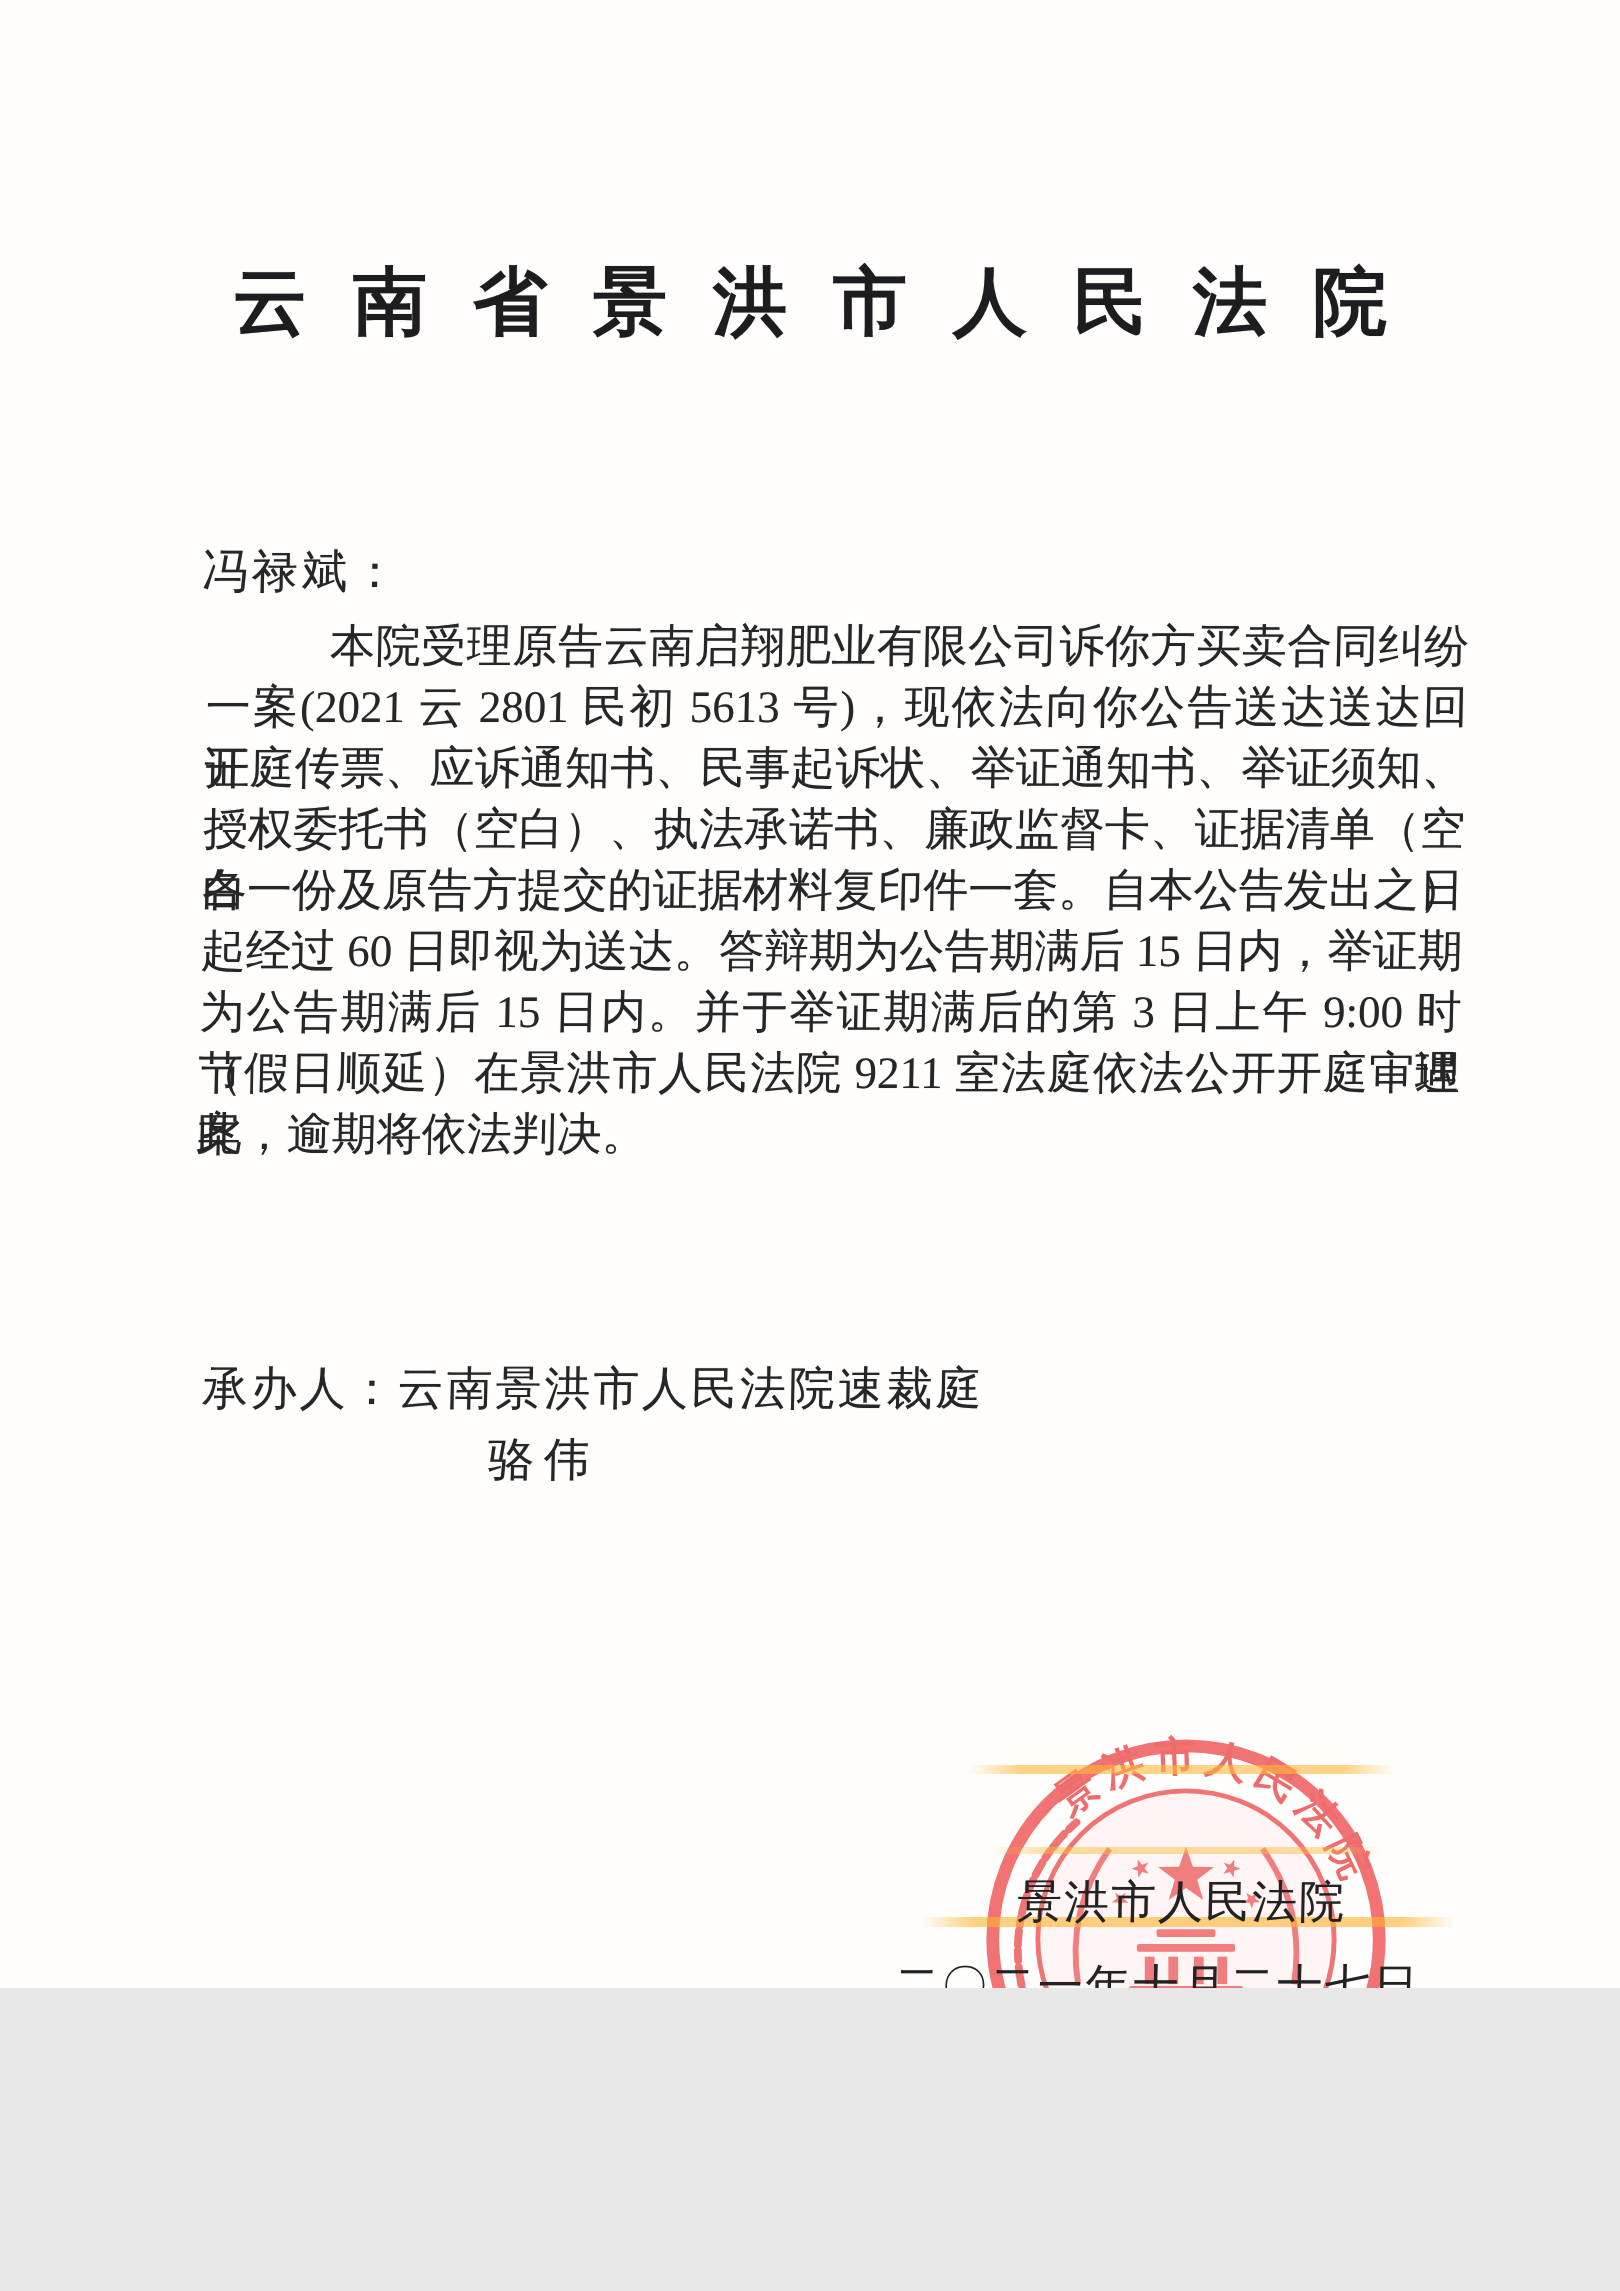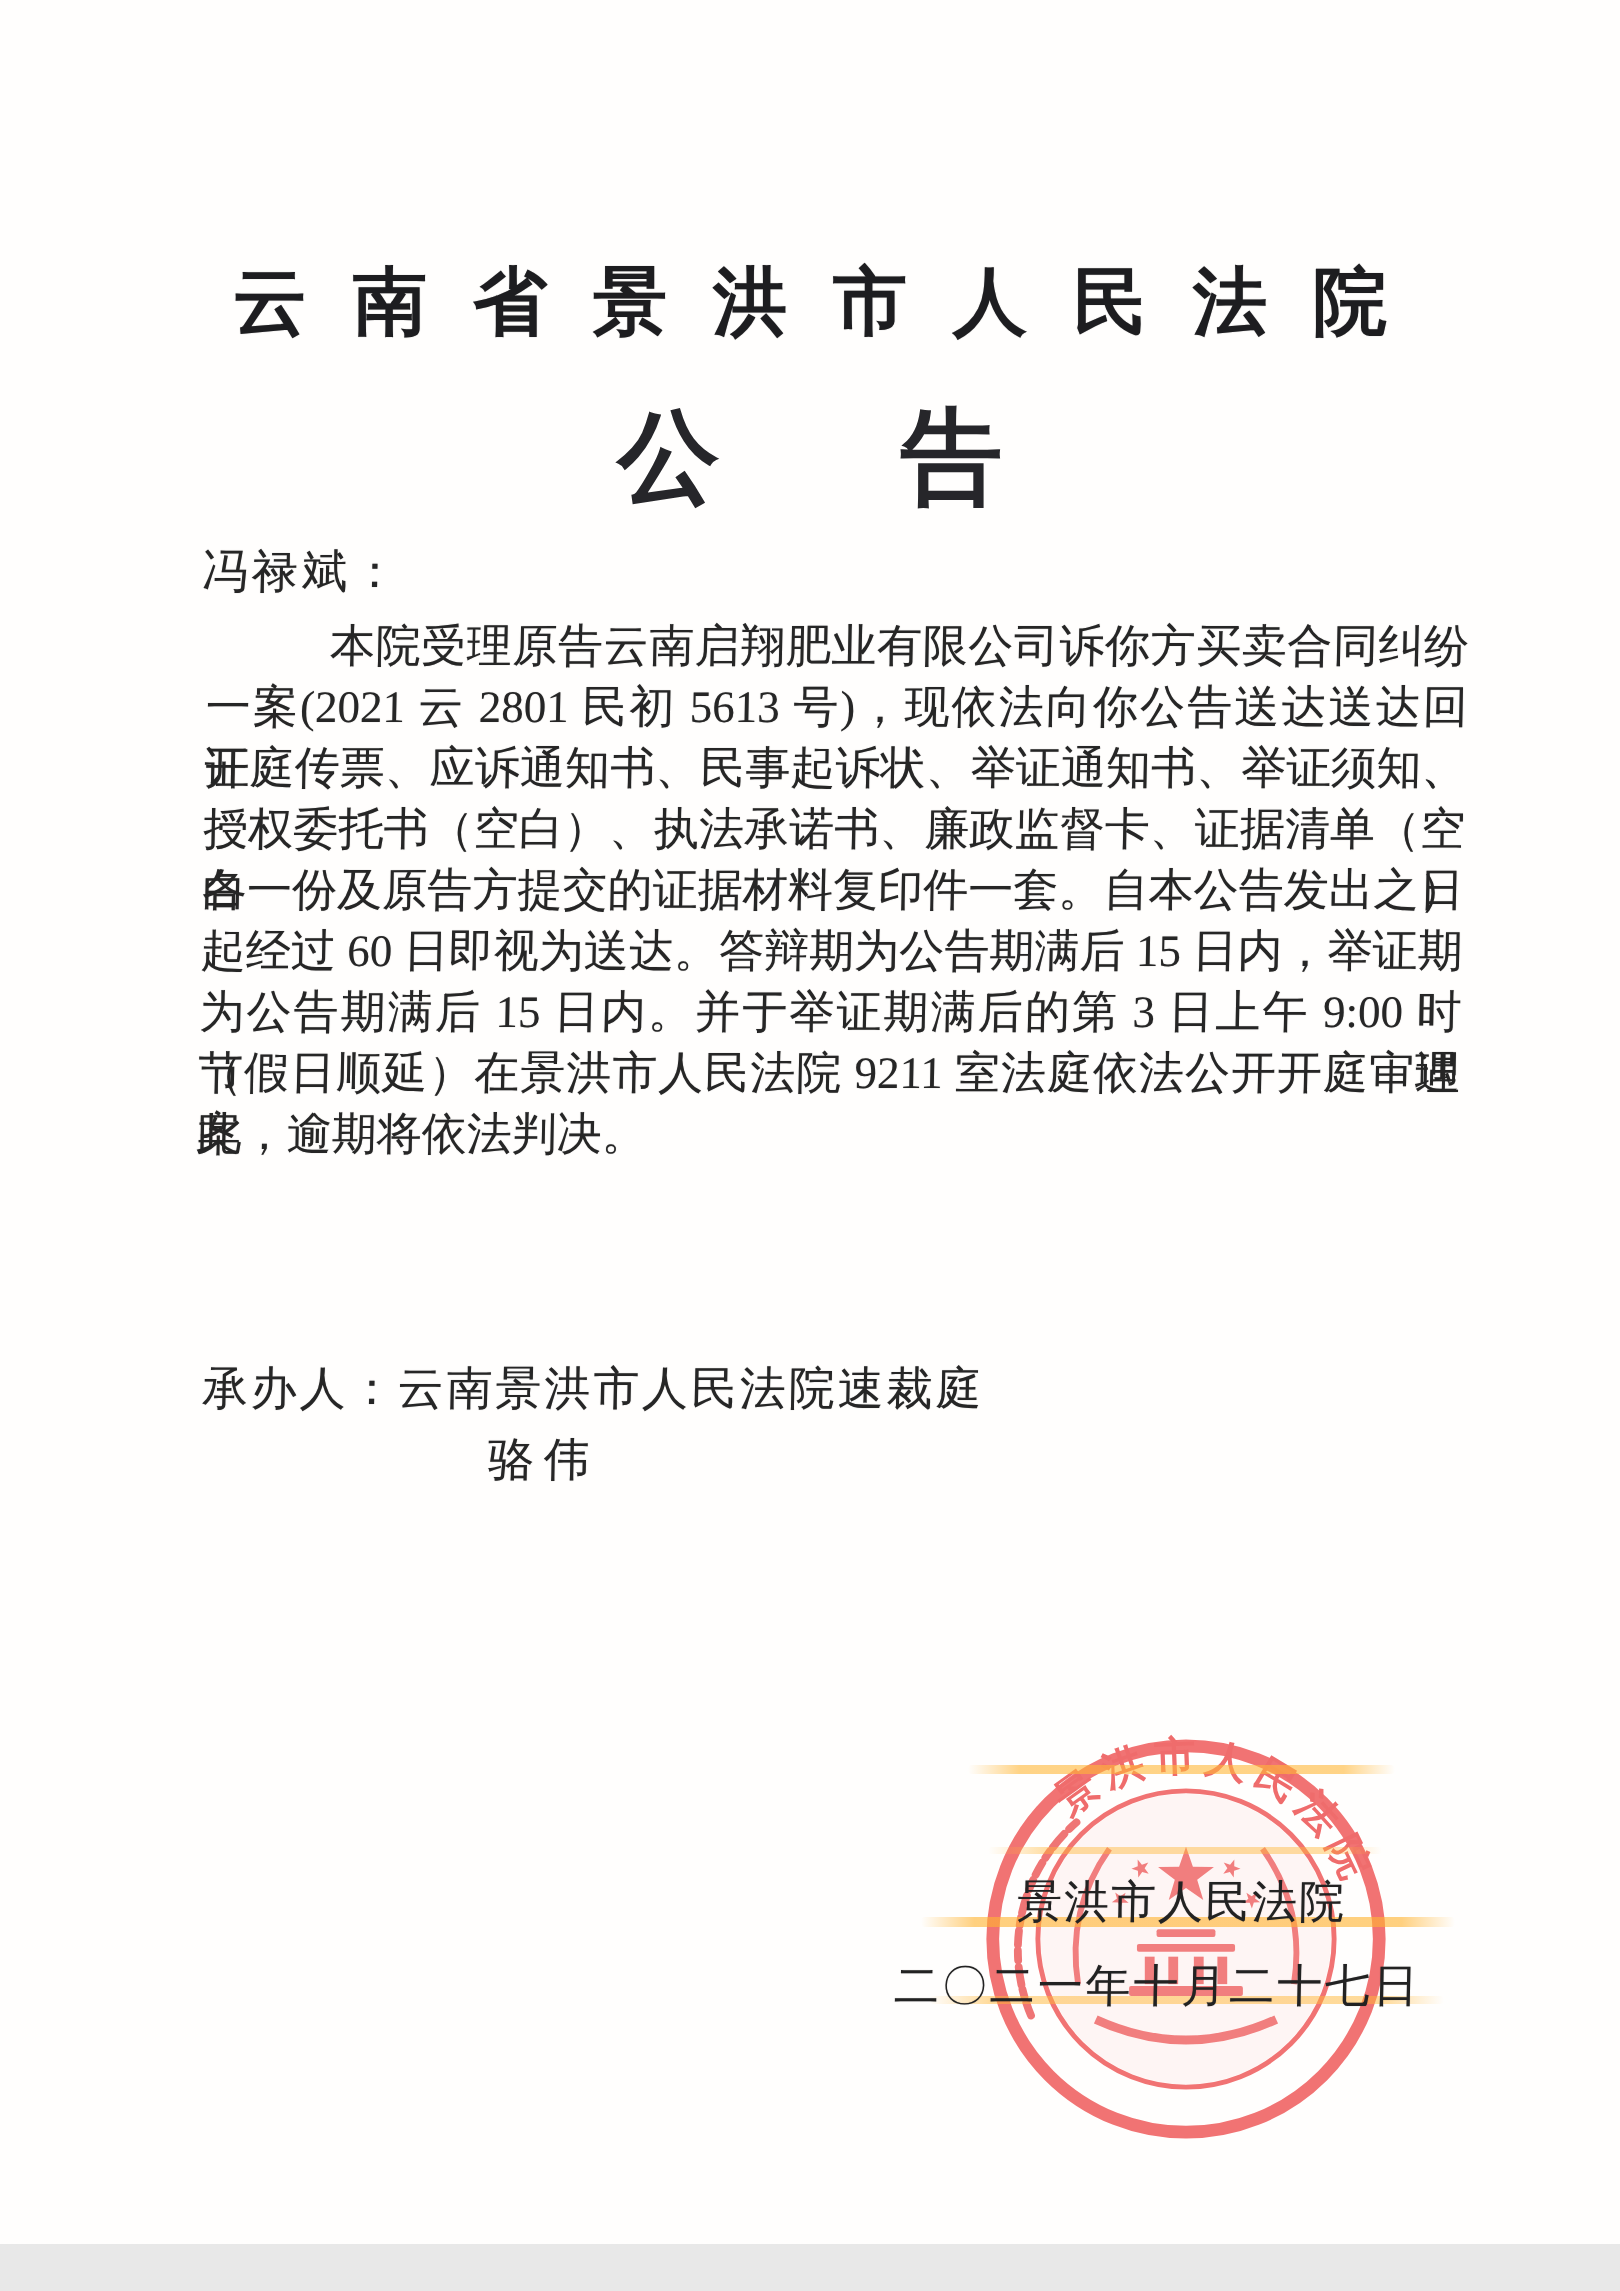--- a/index.html
+++ b/index.html
@@ -1,18 +1,18 @@
 <!DOCTYPE html>
 <html><head>
 <meta charset="utf-8">
 <style>
   html,body { margin:0; padding:0; background:#e8e8e8; }
   .page {
     position:relative;
-    width:1620px; height:2244px;
+    width:1620px; height:1988px;
     margin:0 auto;
     background:#fffefd;
     font-family:"Liberation Serif","DejaVu Serif",serif;
     color:#262626;
     overflow:hidden;
   }
   .court-title {
     position:absolute; top:253px; left:0; width:100%;
     box-sizing:border-box; padding-left:46px;
     margin:0; text-align:center;
@@ -73,21 +73,20 @@
     background:linear-gradient(90deg,rgba(255,190,80,0),rgba(255,180,50,.62) 10%,rgba(255,180,50,.62) 90%,rgba(255,190,80,0)); }
   .streak-4 { left:929px;  top:1996px; width:515px; height:7.8px;
     background:linear-gradient(90deg,rgba(255,190,80,0),rgba(255,183,55,.5) 12%,rgba(255,183,55,.5) 88%,rgba(255,190,80,0)); }
 </style>
 </head>
 <body>
 
 <div class="page">
 
   <h1 class="court-title">云南省景洪市人民法院</h1>
-  <h2 class="doc-title">公告</h2>
 
   <div class="recipient scan">冯禄斌：</div>
 
   <div class="body-text scan">
 
       <div class="body-line">本院受理原告云南启翔肥业有限公司诉你方买卖合同纠纷</div>
 
       <div class="body-line">一案(2021 云 2801 民初 5613 号)，现依法向你公告送达送达回证、</div>
 
       <div class="body-line">开庭传票、应诉通知书、民事起诉状、举证通知书、举证须知、</div>

